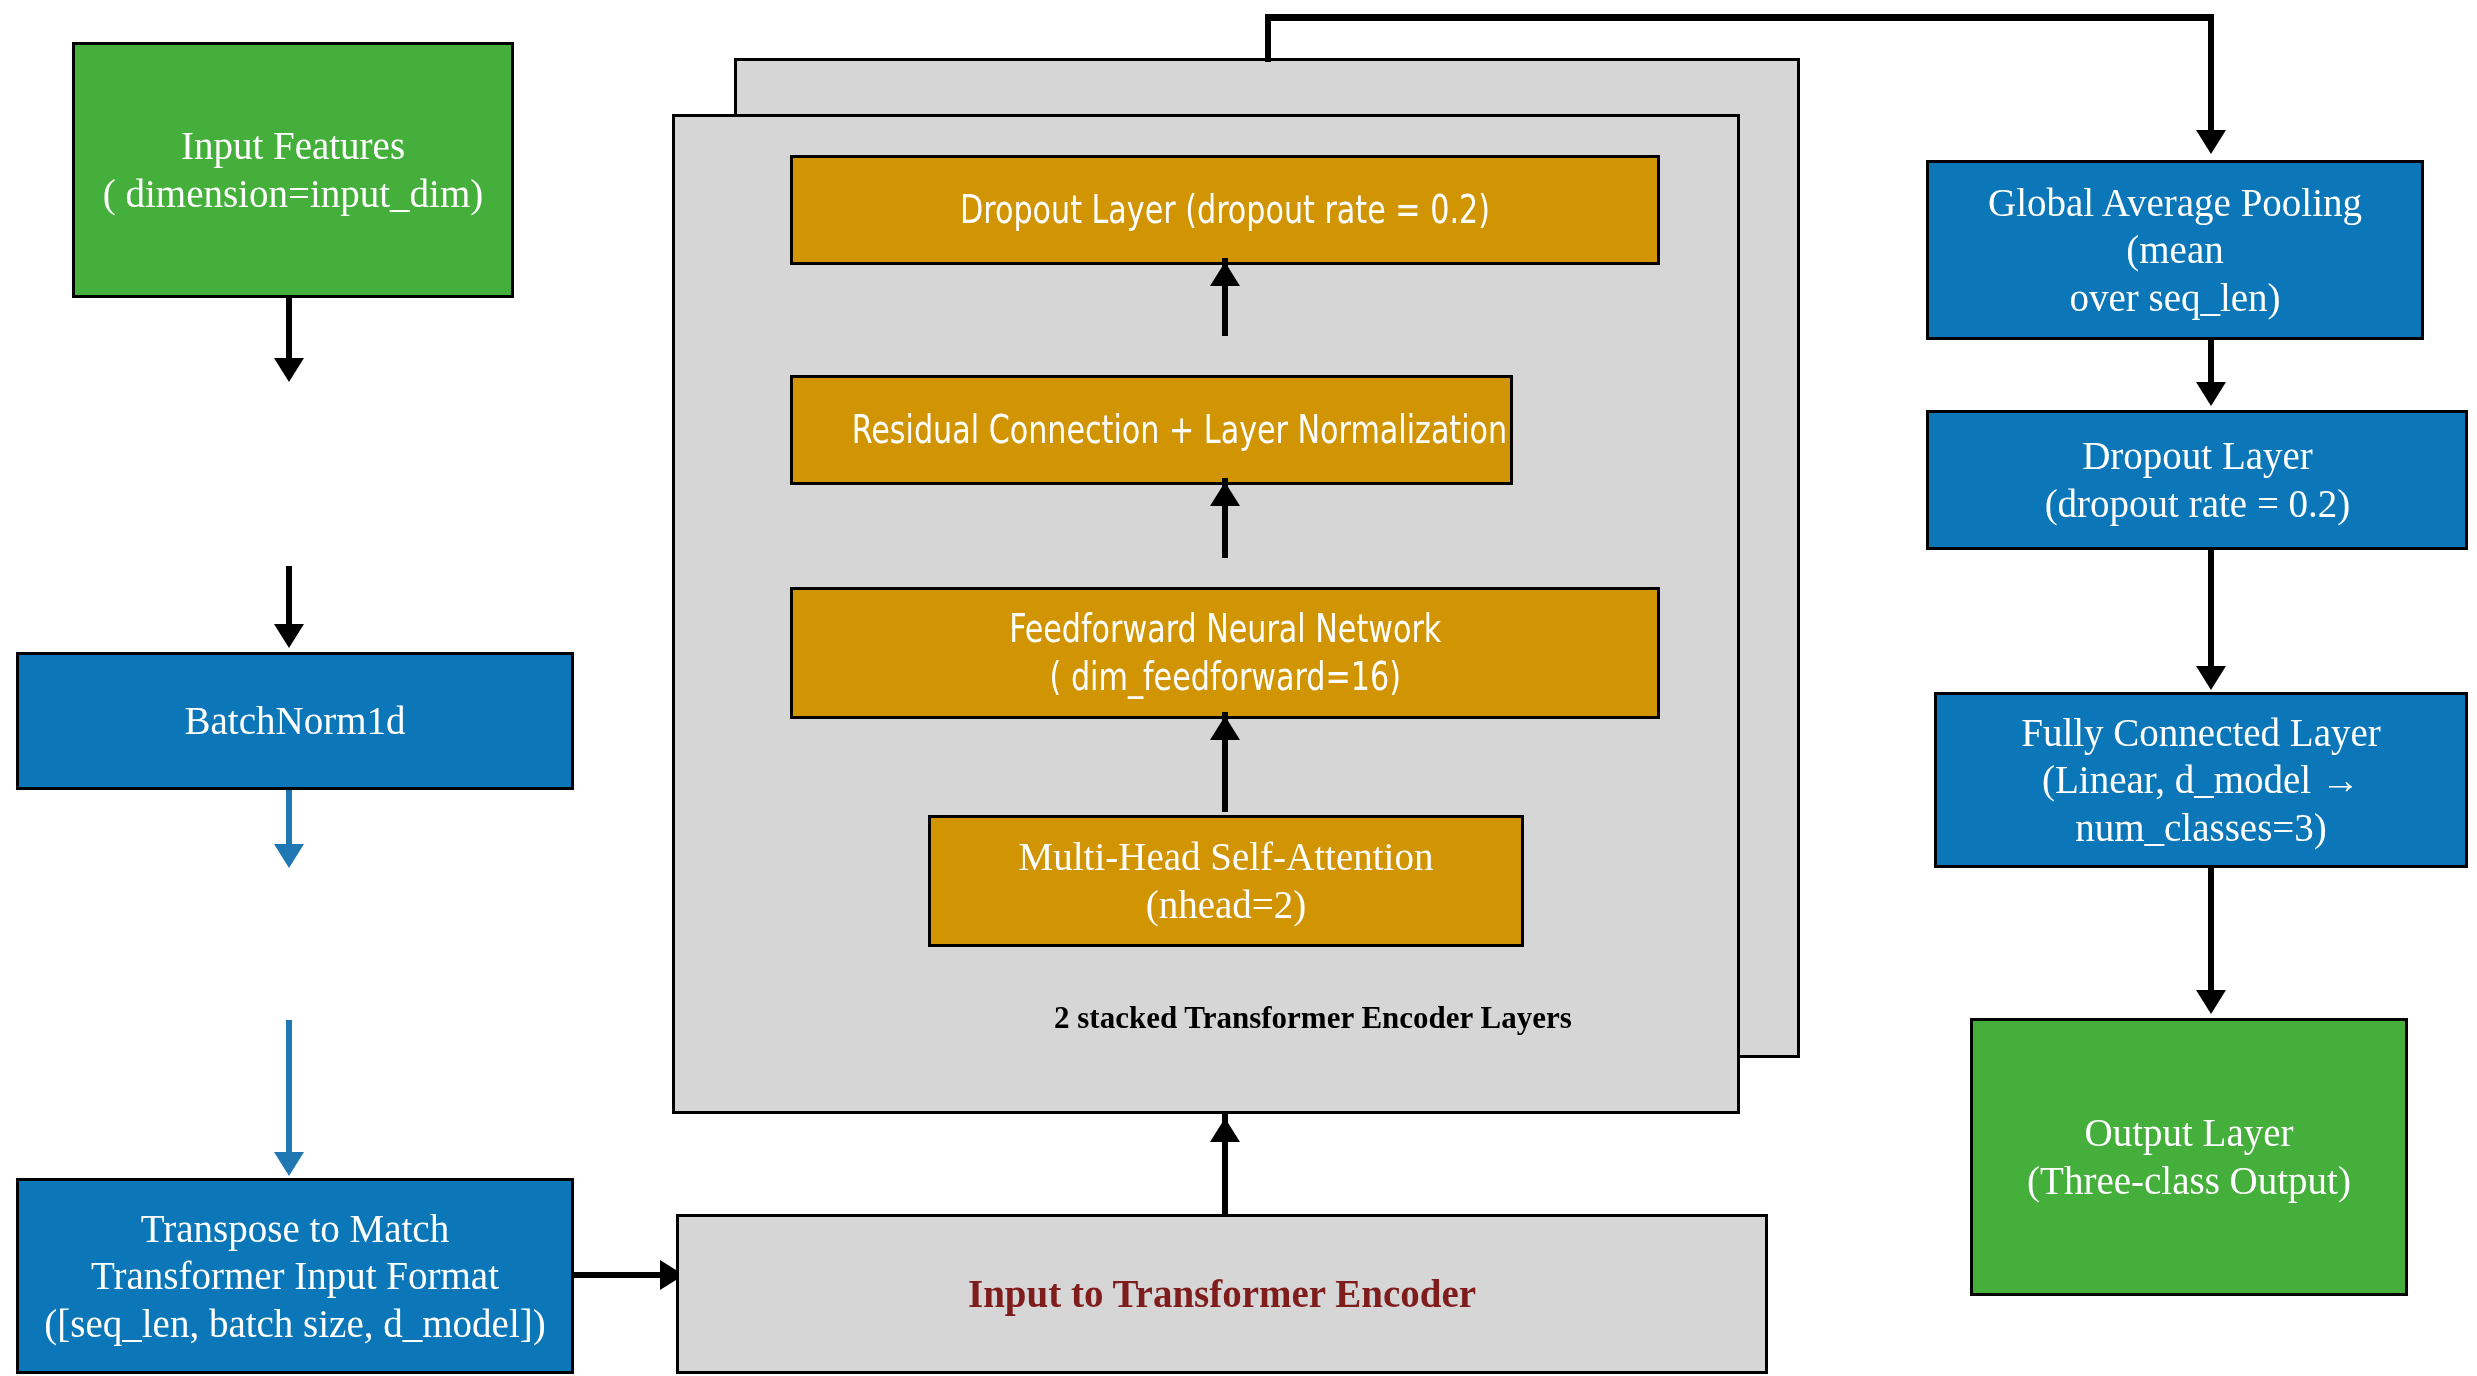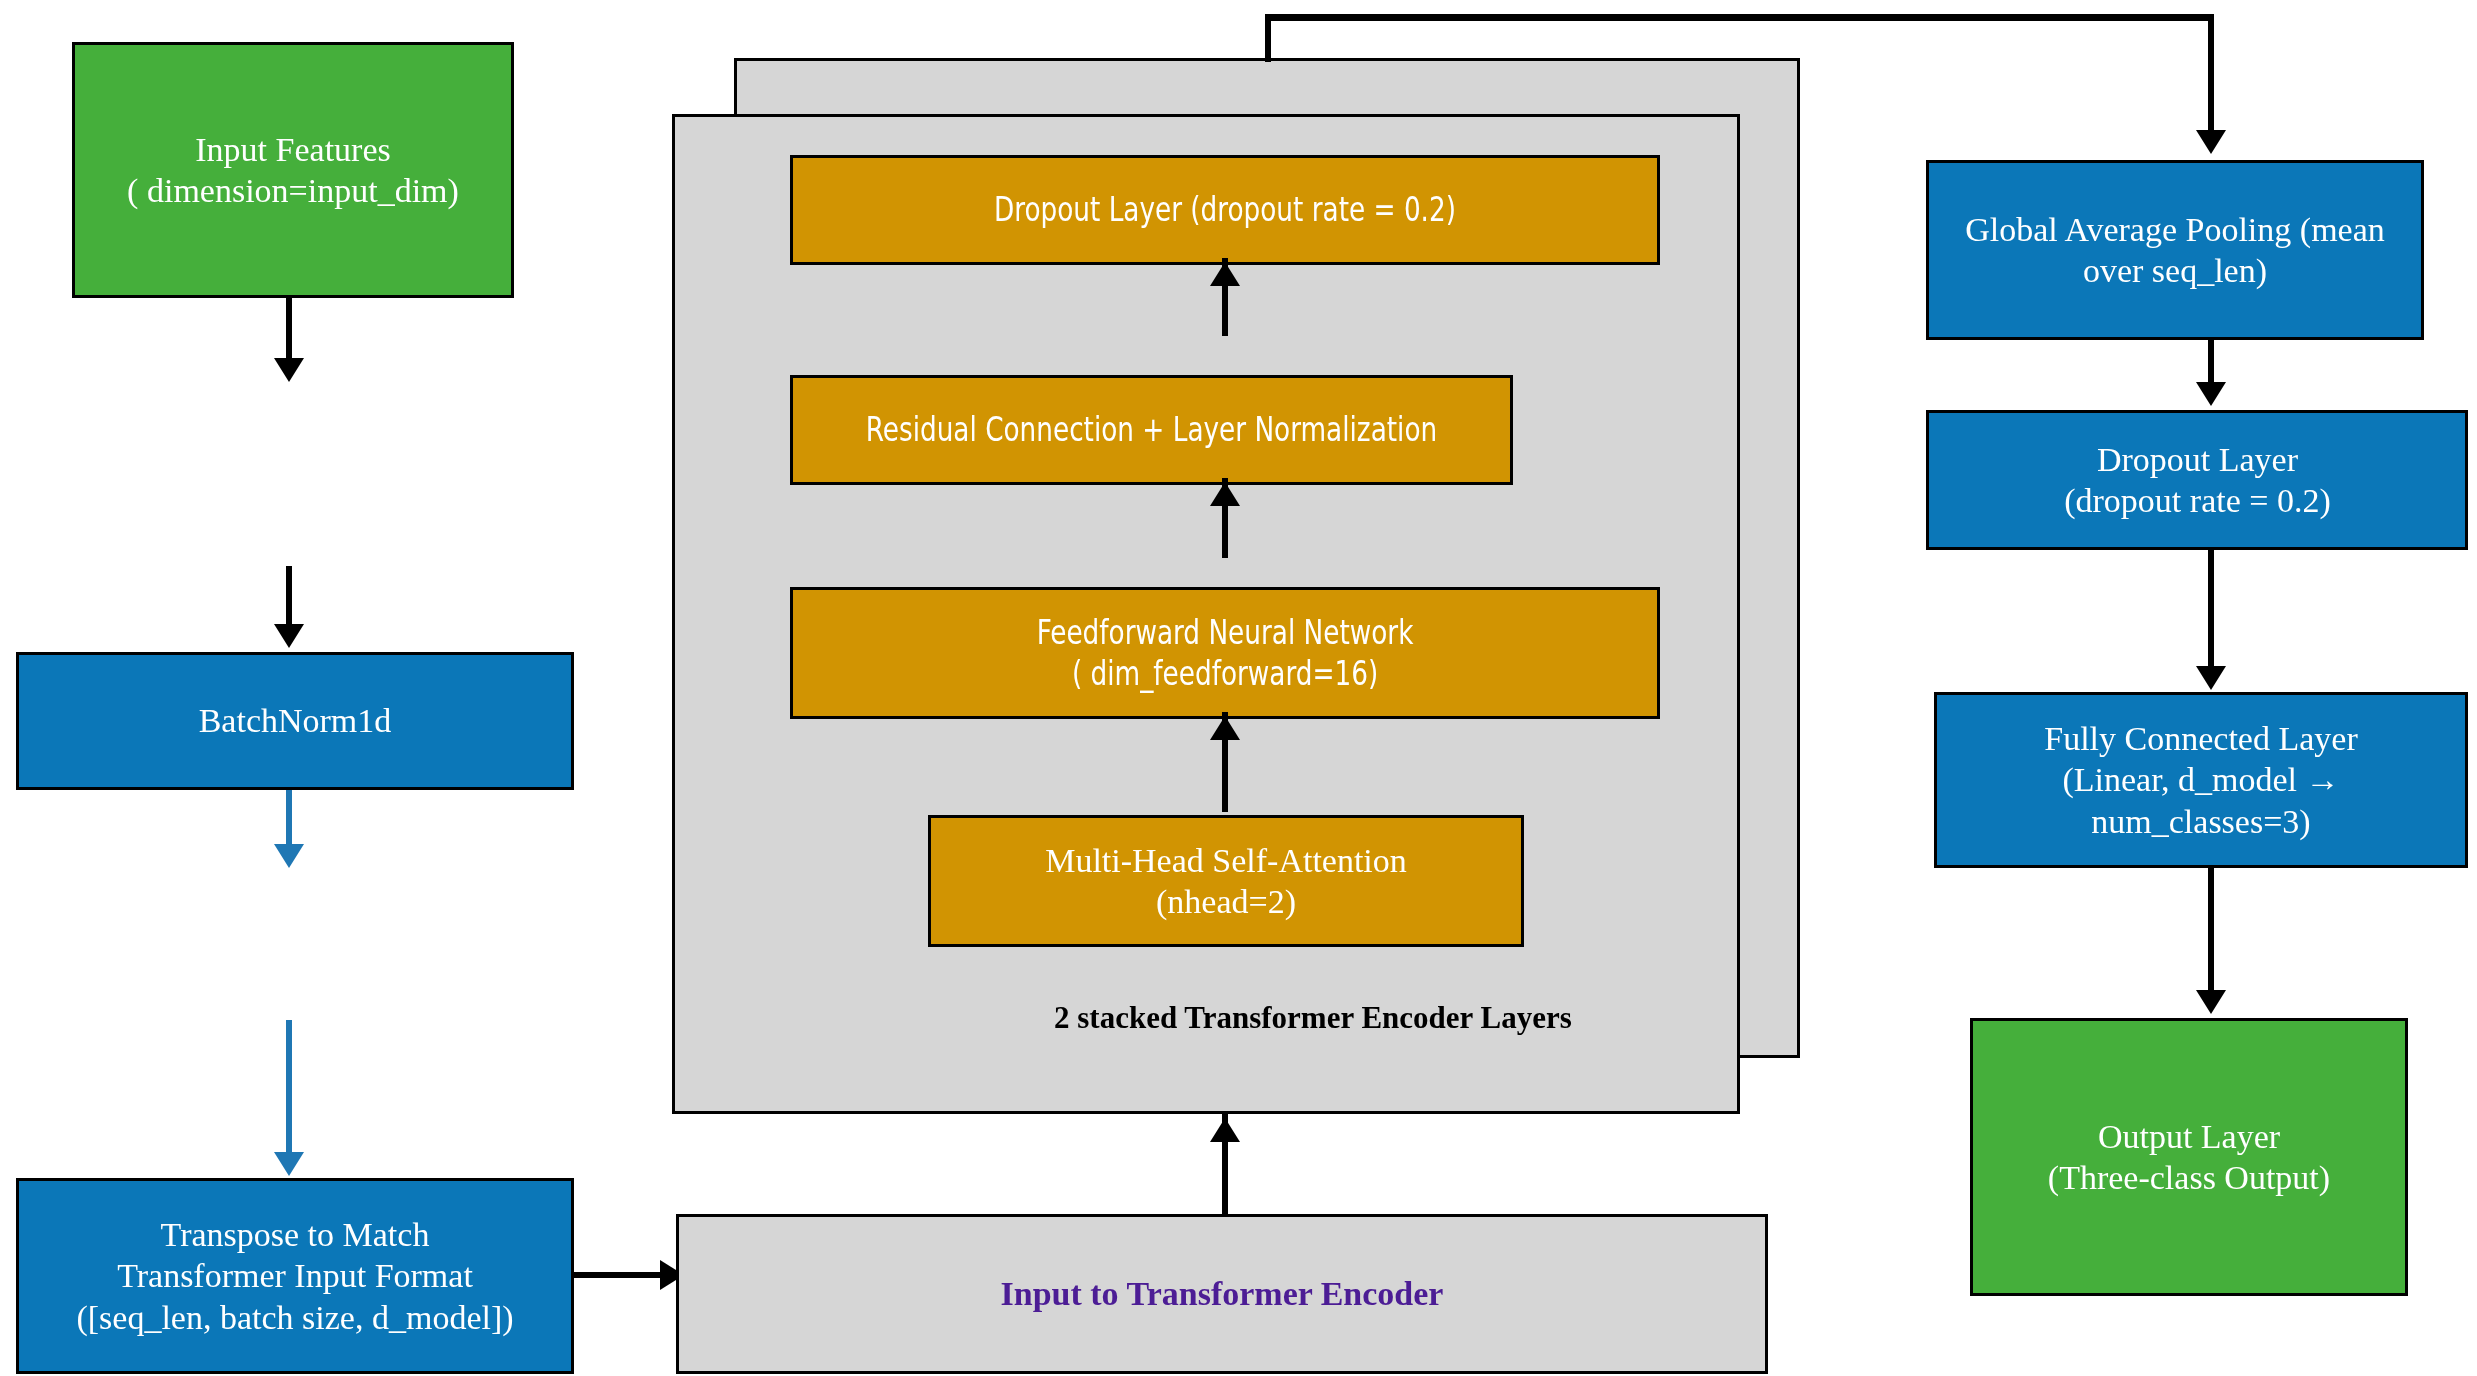--- a/index.html
+++ b/index.html
@@ -18,29 +18,29 @@
   }
   .node {
     position: absolute;
     box-sizing: border-box;
     border: 3px solid #000000;
     display: flex;
     align-items: center;
     text-align: center;
     line-height: 1.22;
     color: #ffffff;
-    font-size: 34px;
+    font-size: 39px;
     padding: 4px 10px;
   }
   .node .txt { width: 100%; }
   .node .b { font-weight: bold; display: block; }
   .green  { background: #45af3b; }
   .blue   { background: #0b77b8; }
   .orange { background: #d19402; margin-top: 7px; }
-  .gray   { background: #d6d6d6; color: #4c1d95; }
+  .gray   { background: #d6d6d6; color: #7f1d1d; }
 
   
   .cond {
     font-family: "Liberation Sans Narrow", "DejaVu Sans Condensed", "Liberation Sans", sans-serif;
     font-stretch: condensed;
     transform: scaleX(0.86);
     transform-origin: center center;
     white-space: nowrap;
   }
 

